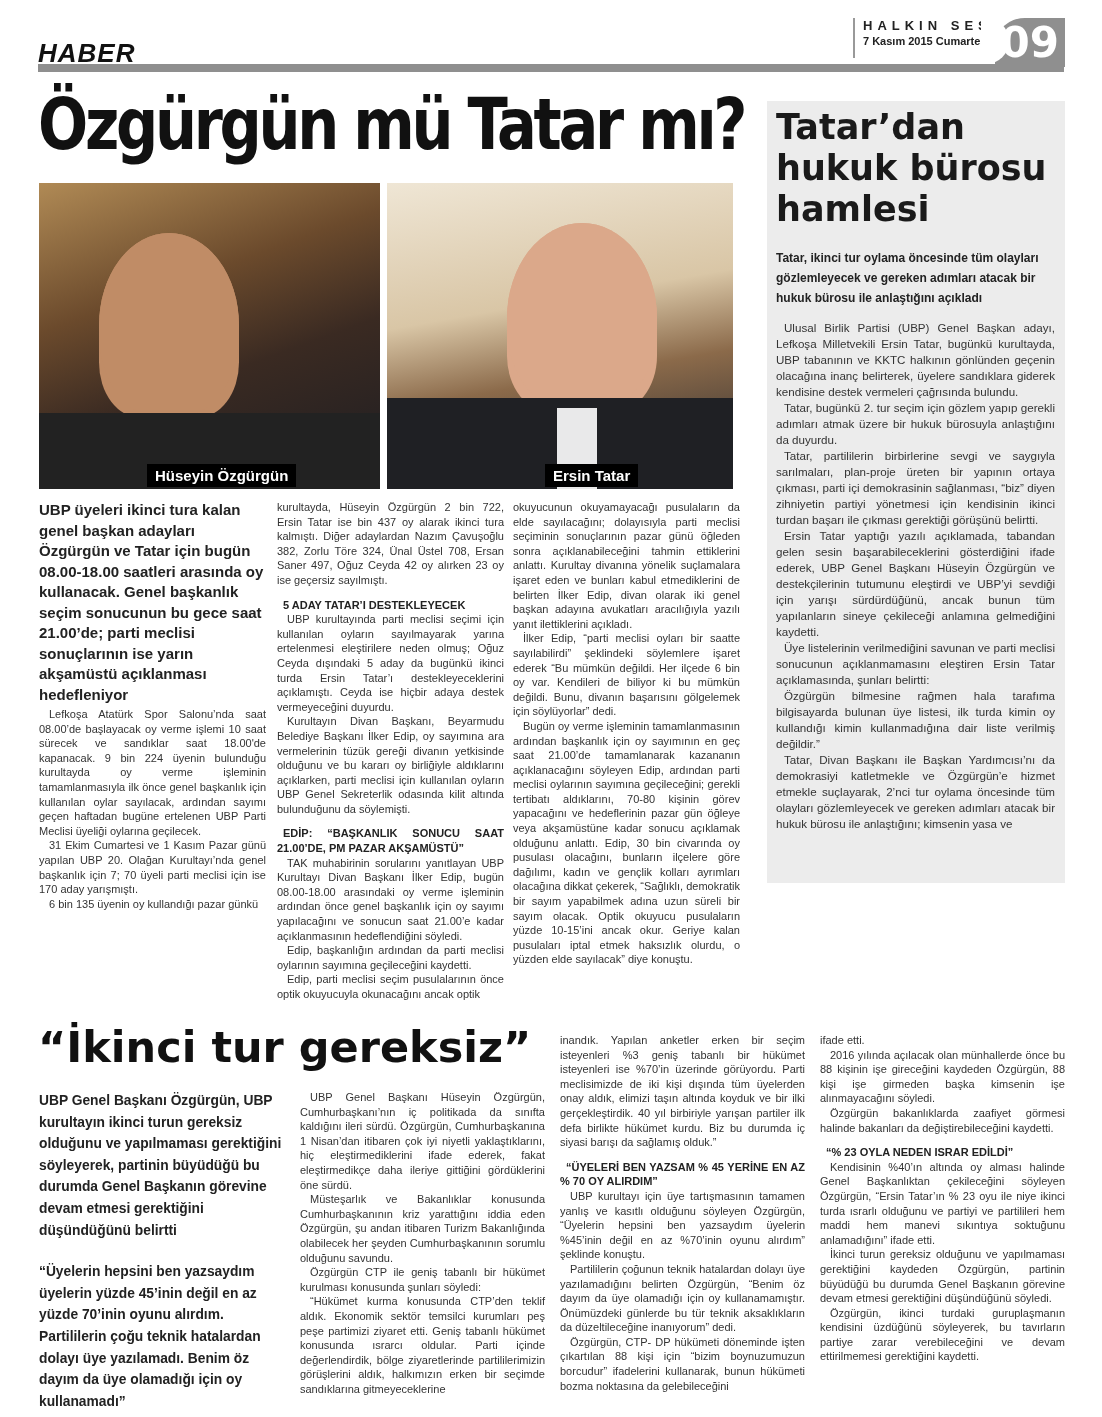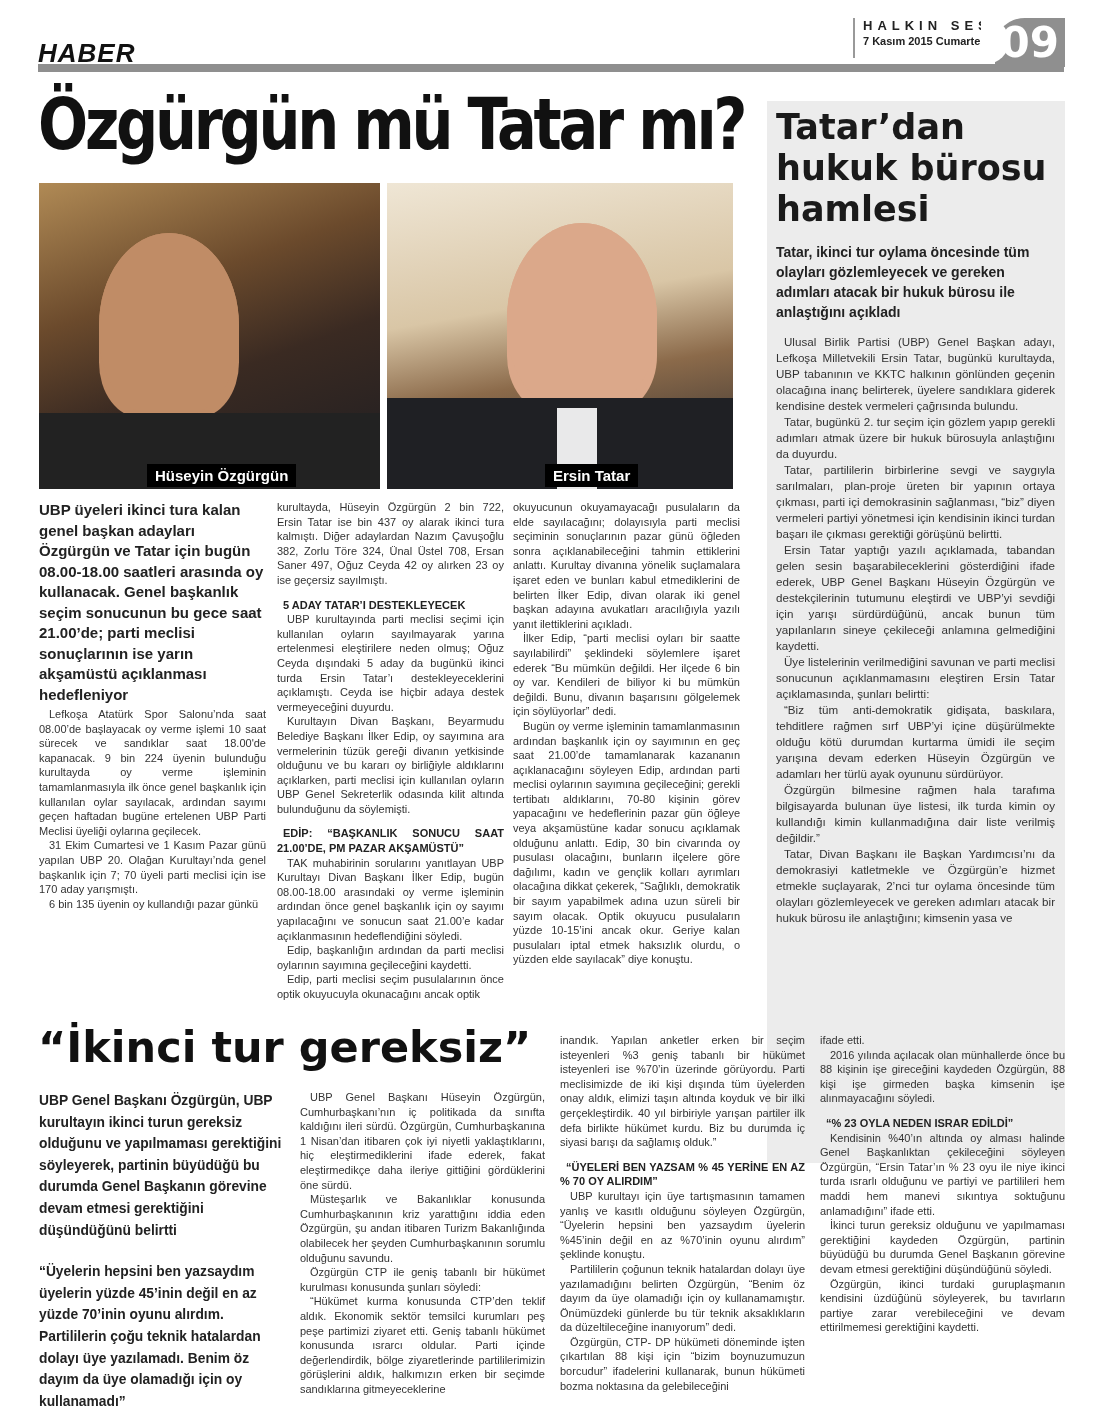--- a/index.html
+++ b/index.html
@@ -23,23 +23,23 @@
   .p2 .face { left: 120px; top: 40px; width: 150px; height: 190px; background: #dba88a; }
   .p2 .suit { position: absolute; left: 0; top: 215px; width: 346px; height: 95px; background: #1f2024; }
   .p2 .shirt { position: absolute; left: 170px; top: 225px; width: 40px; height: 85px; background: #e9e9ea; }
   .caption { position: absolute; bottom: 2px; background: #000; color: #fff; font-weight: bold; font-size: 15px; padding: 3px 8px; }
   .p1 .caption { left: 108px; }
   .p2 .caption { left: 158px; }
   .col { position: absolute; font-size: 11px; line-height: 14.6px; text-align: justify; color: #333; }
   .col p { text-indent: 10px; }
   .col h4 { font-size: 11px; font-weight: bold; margin-top: 10px; text-indent: 6px; color: #222; }
   .lead { position: absolute; left: 39px; top: 500px; width: 230px; font-weight: bold; font-size: 15px; line-height: 20.5px; color: #222; }
-  .sidebar { position: absolute; left: 767px; top: 101px; width: 298px; height: 1062px; background: #ececec; padding: 6px 10px 0 9px; }
+  .sidebar { position: absolute; left: 767px; top: 101px; width: 298px; height: 782px; background: #ececec; padding: 6px 10px 0 9px; }
   .sidebar .s-title { font-family: "DejaVu Sans", sans-serif; font-weight: bold; font-size: 35px; line-height: 41px; color: #1a1a1a; }
-  .sidebar .s-lead { font-weight: bold; font-size: 14px; line-height: 20px; color: #222; margin-top: 12px; }
+  .sidebar .s-lead { font-weight: bold; font-size: 12px; line-height: 20px; color: #222; margin-top: 18px; }
   .sidebar .s-body { font-size: 11.6px; line-height: 16px; text-align: justify; color: #333; margin-top: 12px; }
   .sidebar .s-body p { text-indent: 8px; }
   .sub-title { position: absolute; left: 38px; top: 1018px; font-family: "DejaVu Sans", sans-serif; font-weight: bold; font-size: 43px; color: #111; line-height: 58px; white-space: nowrap; }
   .lead2 { position: absolute; left: 39px; top: 1090px; width: 245px; font-weight: bold; font-size: 13.8px; line-height: 21.6px; color: #222; }
   .lead2 .q { margin-top: 20px; }
 </style>
 </head>
 <body>
 
 <div class="section-label">HABER</div>
@@ -90,24 +90,23 @@
   <p>İlker Edip, “parti meclisi oyları bir saatte sayılabilirdi” şeklindeki söylemlere işaret ederek “Bu mümkün değildi. Her ilçede 6 bin oy var. Kendileri de biliyor ki bu mümkün değildi. Bunu, divanın başarısını gölgelemek için söylüyorlar” dedi.</p>
   <p>Bugün oy verme işleminin tamamlanmasının ardından başkanlık için oy sayımının en geç saat 21.00’de tamamlanarak kazananın açıklanacağını söyleyen Edip, ardından parti meclisi oylarının sayımına geçileceğini; gerekli tertibatı aldıklarını, 70-80 kişinin görev yapacağını ve hedeflerinin pazar gün öğleye veya akşamüstüne kadar sonucu açıklamak olduğunu anlattı. Edip, 30 bin civarında oy pusulası olacağını, bunların ilçelere göre dağılımı, kadın ve gençlik kolları ayrımları olacağına dikkat çekerek, “Sağlıklı, demokratik bir sayım yapabilmek adına uzun süreli bir sayım olacak. Optik okuyucu pusulaların yüzde 10-15’ini ancak okur. Geriye kalan pusulaları iptal etmek haksızlık olurdu, o yüzden elde sayılacak” diye konuştu.</p>
 </div>
 
 <aside class="sidebar">
   <h2 class="s-title">Tatar’dan hukuk bürosu hamlesi</h2>
   <div class="s-lead">Tatar,  ikinci tur oylama öncesinde tüm olayları gözlemleyecek ve gereken adımları atacak bir hukuk bürosu ile anlaştığını açıkladı</div>
   <div class="s-body">
     <p>Ulusal Birlik Partisi (UBP) Genel Başkan adayı, Lefkoşa Milletvekili Ersin Tatar, bugünkü kurultayda, UBP tabanının ve KKTC halkının gönlünden geçenin olacağına inanç belirterek, üyelere sandıklara giderek kendisine destek vermeleri çağrısında bulundu.</p>
     <p>Tatar, bugünkü 2. tur seçim için gözlem yapıp gerekli adımları atmak üzere bir hukuk bürosuyla anlaştığını da duyurdu.</p>
-    <p>Tatar, partililerin birbirlerine sevgi ve saygıyla sarılmaları, plan-proje üreten bir yapının ortaya çıkması, parti içi demokrasinin sağlanması, “biz” diyen vermeleri partiyi yönetmesi için kendisinin ikinci turdan başarı ile çıkması gerektiği görüşünü belirtti.</p>
+    <p>Tatar, partililerin birbirlerine sevgi ve saygıyla sarılmaları, plan-proje üreten bir yapının ortaya çıkması, parti içi demokrasinin sağlanması, “biz” diyen zihniyetin partiyi yönetmesi için kendisinin ikinci turdan başarı ile çıkması gerektiği görüşünü belirtti.</p>
     <p>Ersin Tatar yaptığı yazılı açıklamada, tabandan gelen sesin başarabileceklerini gösterdiğini ifade ederek, UBP Genel Başkanı Hüseyin Özgürgün ve destekçilerinin tutumunu eleştirdi ve UBP’yi sevdiği için yarışı sürdürdüğünü, ancak bunun tüm yapılanların sineye çekileceği anlamına gelmediğini kaydetti.</p>
     <p>Üye listelerinin verilmediğini savunan ve parti meclisi sonucunun açıklanmamasını eleştiren Ersin Tatar açıklamasında, şunları belirtti:</p>
-    <p>“Biz tüm anti-demokratik gidişata, baskılara, tehditlere rağmen sırf UBP’yi içine düşürülmekte olduğu kötü durumdan kurtarma ümidi ile seçim yarışına devam ederken Hüseyin Özgürgün ve adamları her türlü ayak oyununu sürdürüyor.</p>
     <p>Özgürgün bilmesine rağmen hala tarafıma bilgisayarda bulunan üye listesi, ilk turda kimin oy kullandığı kimin kullanmadığına dair liste verilmiş değildir.”</p>
     <p>Tatar, Divan Başkanı ile Başkan Yardımcısı’nı da demokrasiyi katletmekle ve Özgürgün’e hizmet etmekle suçlayarak, 2’nci tur oylama öncesinde tüm olayları gözlemleyecek ve gereken adımları atacak bir hukuk bürosu ile anlaştığını; kimsenin yasa ve</p>
   </div>
 </aside>
 
 <h2 class="sub-title">“İkinci tur gereksiz”</h2>
 
 <div class="lead2">
   <div>UBP Genel Başkanı Özgürgün, UBP kurultayın ikinci turun gereksiz olduğunu ve yapılmaması gerektiğini söyleyerek, partinin büyüdüğü bu durumda Genel Başkanın görevine devam etmesi gerektiğini düşündüğünü belirtti</div>
   <div class="q">“Üyelerin hepsini ben yazsaydım üyelerin yüzde 45’inin değil en az yüzde 70’inin oyunu alırdım. Partililerin çoğu teknik hatalardan dolayı üye yazılamadı. Benim öz dayım da üye olamadığı için oy kullanamadı”</div>
@@ -124,17 +123,18 @@
   <p style="text-indent:0">inandık. Yapılan anketler erken bir seçim isteyenleri %3 geniş tabanlı bir hükümet isteyenleri ise %70’in üzerinde görüyordu. Parti meclisimizde de iki kişi dışında tüm üyelerden onay aldık, elimizi taşın altında koyduk ve bir ilki gerçekleştirdik. 40 yıl birbiriyle yarışan partiler ilk defa birlikte hükümet kurdu. Biz bu durumda iç siyasi barışı da sağlamış olduk.”</p>
   <h4>“ÜYELERİ BEN YAZSAM % 45 YERİNE EN AZ % 70 OY ALIRDIM”</h4>
   <p>UBP kurultayı için üye tartışmasının tamamen yanlış ve kasıtlı olduğunu söyleyen Özgürgün, “Üyelerin hepsini ben yazsaydım üyelerin %45’inin değil en az %70’inin oyunu alırdım” şeklinde konuştu.</p>
   <p>Partililerin çoğunun teknik hatalardan dolayı üye yazılamadığını belirten Özgürgün, “Benim öz dayım da üye olamadığı için oy kullanamamıştır. Önümüzdeki günlerde bu tür teknik aksaklıkların da düzeltileceğine inanıyorum” dedi.</p>
   <p>Özgürgün, CTP- DP hükümeti döneminde işten çıkartılan 88 kişi için “bizim boynuzumuzun borcudur” ifadelerini kullanarak, bunun hükümeti bozma noktasına da gelebileceğini</p>
 </div>
 
 <div class="col" style="left:820px; top:1033px; width:245px;">
   <p style="text-indent:0">ifade etti.</p>
   <p>2016 yılında açılacak olan münhallerde önce bu 88 kişinin işe gireceğini kaydeden Özgürgün, 88 kişi işe girmeden başka kimsenin işe alınmayacağını söyledi.</p>
+  <p>Özgürgün bakanlıklarda zaafiyet görmesi halinde bakanları da değiştirebileceğini kaydetti.</p>
   <h4>“% 23 OYLA NEDEN ISRAR EDİLDİ”</h4>
   <p>Kendisinin %40’ın altında oy alması halinde Genel Başkanlıktan çekileceğini söyleyen Özgürgün, “Ersin Tatar’ın % 23 oyu ile niye ikinci turda ısrarlı olduğunu ve partiyi ve partilileri hem maddi hem manevi sıkıntıya soktuğunu anlamadığını” ifade etti.</p>
   <p>İkinci turun gereksiz olduğunu ve yapılmaması gerektiğini kaydeden Özgürgün, partinin büyüdüğü bu durumda Genel Başkanın görevine devam etmesi gerektiğini düşündüğünü söyledi.</p>
   <p>Özgürgün, ikinci turdaki guruplaşmanın kendisini üzdüğünü söyleyerek, bu tavırların partiye zarar verebileceğini ve devam ettirilmemesi gerektiğini kaydetti.</p>
 </div>
 
 </body></html>

